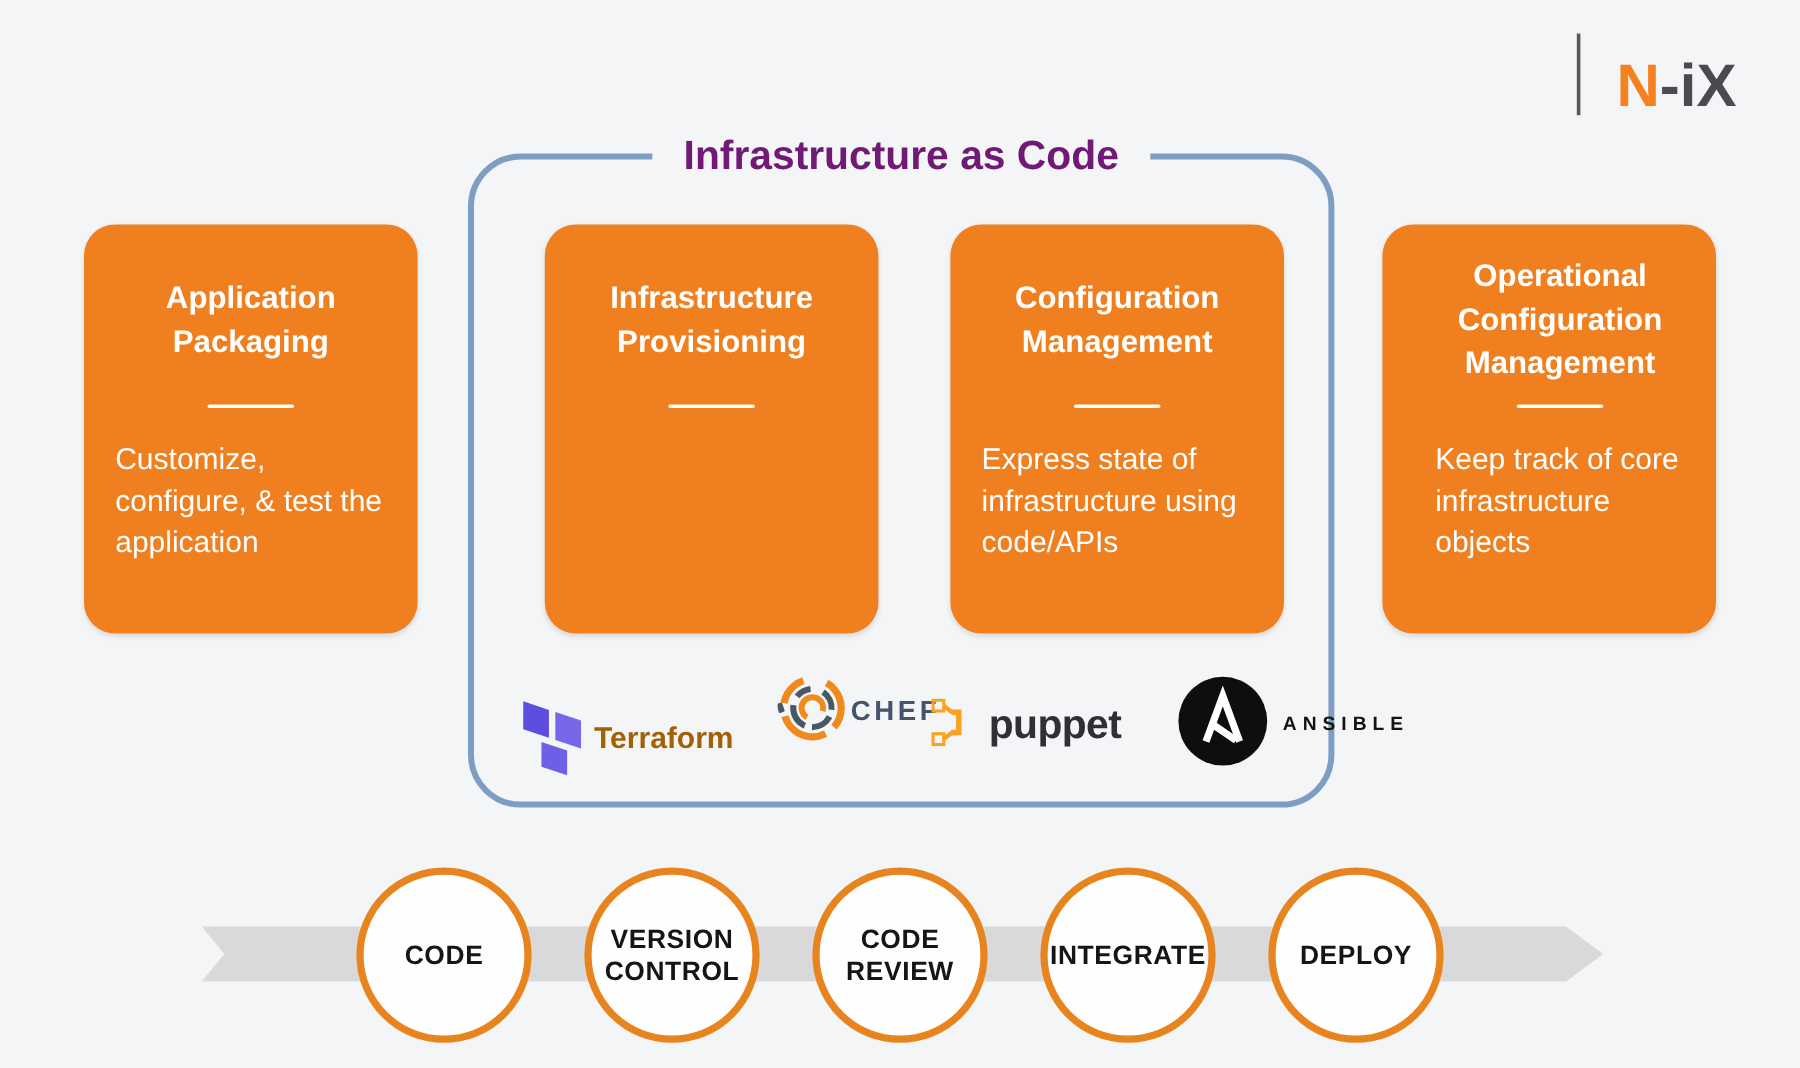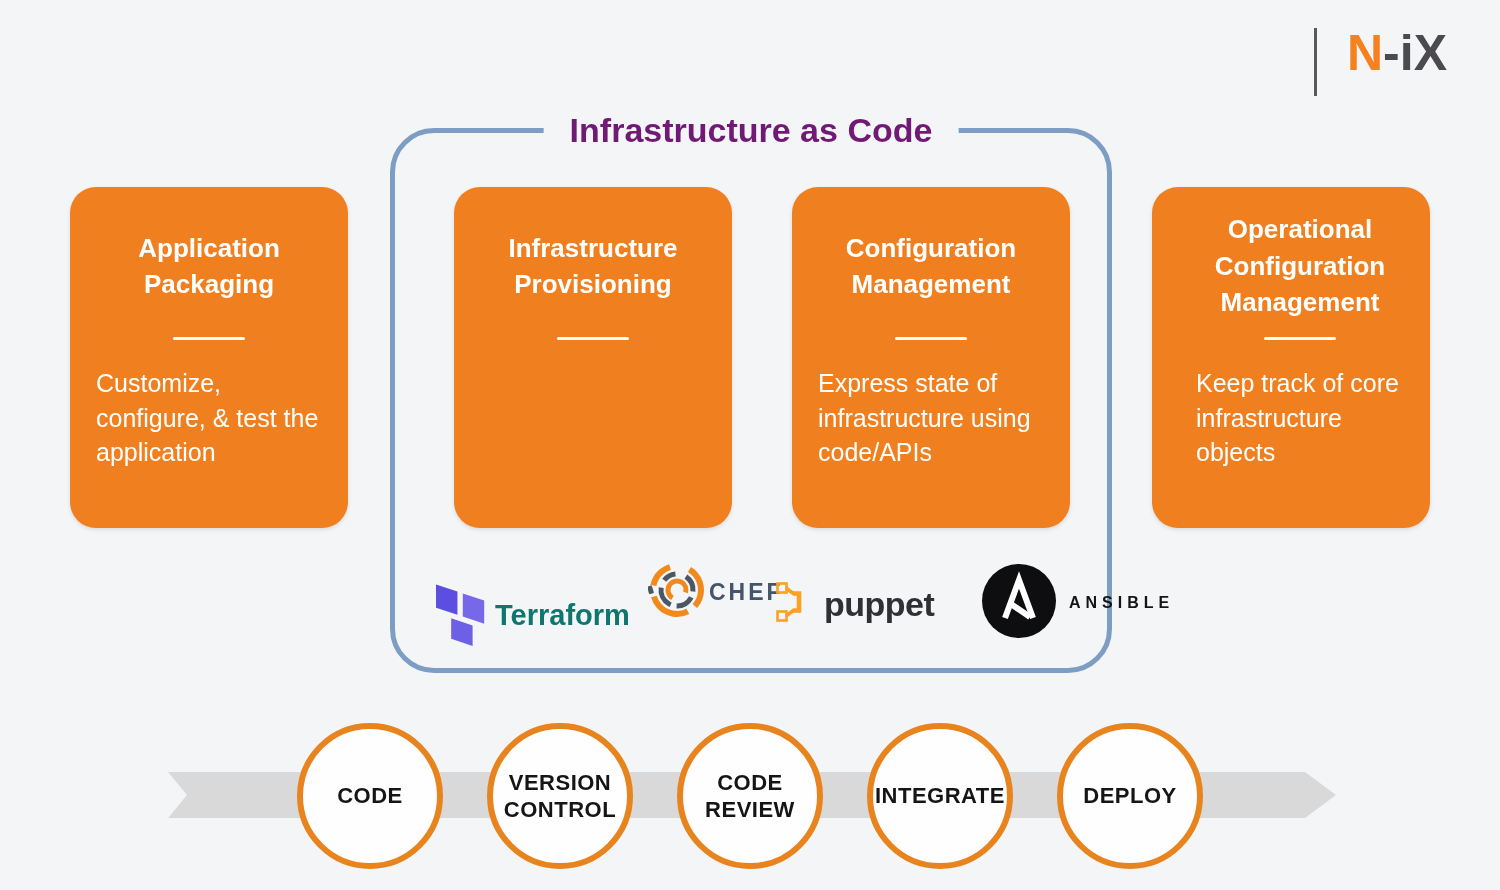--- a/index.html
+++ b/index.html
@@ -8,21 +8,21 @@
     position:relative;
     background:#F4F5F7;
     font-family:"Liberation Sans", sans-serif;
     overflow:hidden;
   }
   .canvas { position:absolute; inset:0; }
 
   
   .brand {
     position:absolute; top:28px; left:1314px;
-    display:flex; align-items:flex-start; gap:30px;
+    display:flex; align-items:flex-end; gap:30px;
   }
   .brand-bar { width:3px; height:68px; background:#58595B; }
   .brand-text { font-size:50px; font-weight:700; letter-spacing:0; line-height:1; }
   .brand-n   { color:#F5821F; }
   .brand-rest{ color:#4A4A4F; }
 
   
   .iac-container {
     position:absolute; left:390px; top:128px;
     width:722px; height:545px;
@@ -50,21 +50,21 @@
     height:150px; display:flex; align-items:center; justify-content:center;
     text-align:center; font-size:26px; font-weight:700; line-height:1.4;
     padding-top:8px;
   }
   .card-divider { width:72px; height:3px; background:#FFFFFF; margin:0 auto; border-radius:2px; }
   .card-body { margin-top:26px; font-size:25px; line-height:1.38; text-align:left; }
 
   
   .tool { position:absolute; display:flex; align-items:center; }
   .tool-terraform { left:434px; top:580px; gap:7px; }
-  .tf-text { font-size:29px; font-weight:700; color:#0f766e; }
+  .tf-text { font-size:25px; font-weight:700; color:#a16207; }
   .tool-chef { left:648px; top:561px; flex-direction:row; width:72px; gap:3px; }
   .chef-text { font-size:23px; font-weight:700; color:#44546B; letter-spacing:3px; }
   .tool-puppet { left:776px; top:582px; gap:20px; }
   .puppet-text { font-size:34px; font-weight:700; color:#2F3033; letter-spacing:-0.5px; }
   .tool-ansible { left:981px; top:563px; width:80px; gap:7px; }
   .ansible-text { font-size:16px; font-weight:600; color:#141414; letter-spacing:5px; margin-left:5px; }
 
   
   .band-svg { position:absolute; left:0; top:0; width:1500px; height:890px; pointer-events:none; }
   .step {

